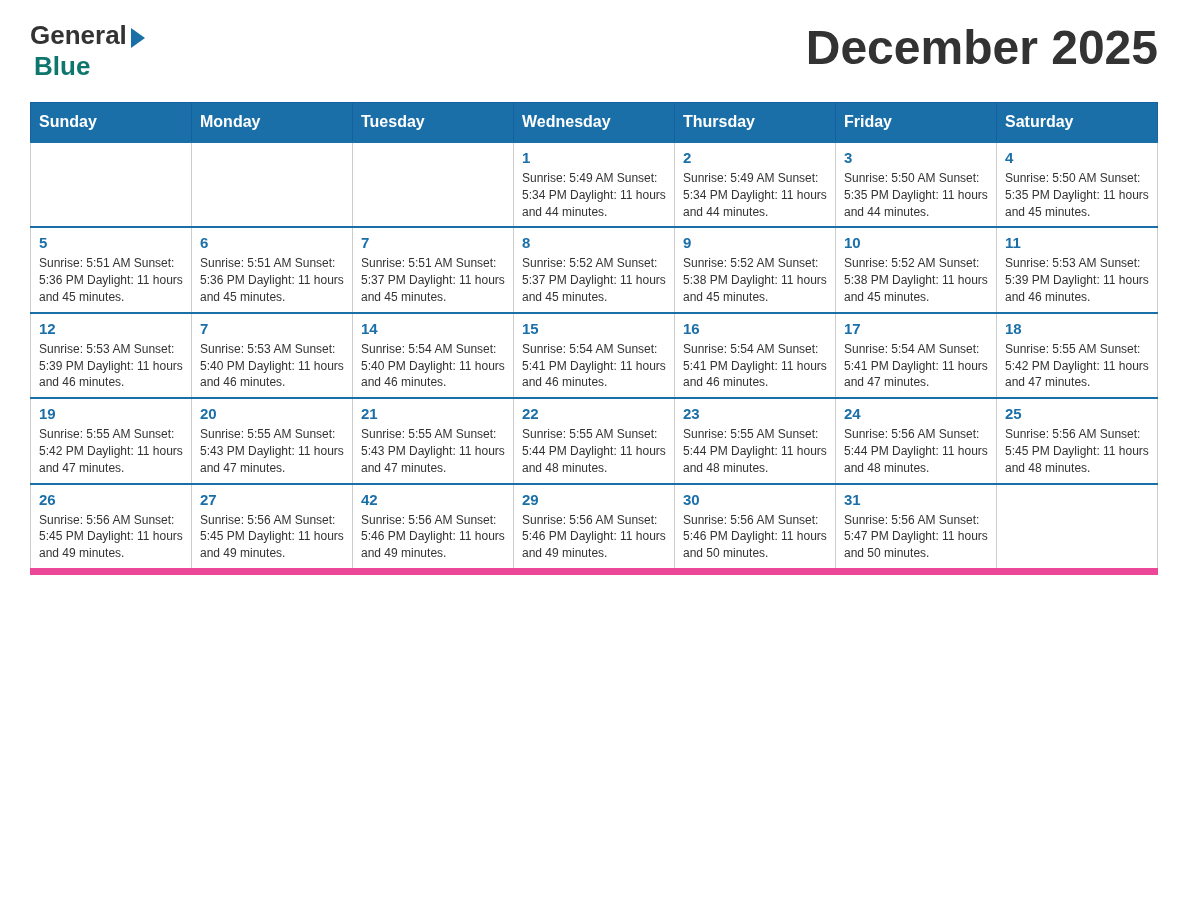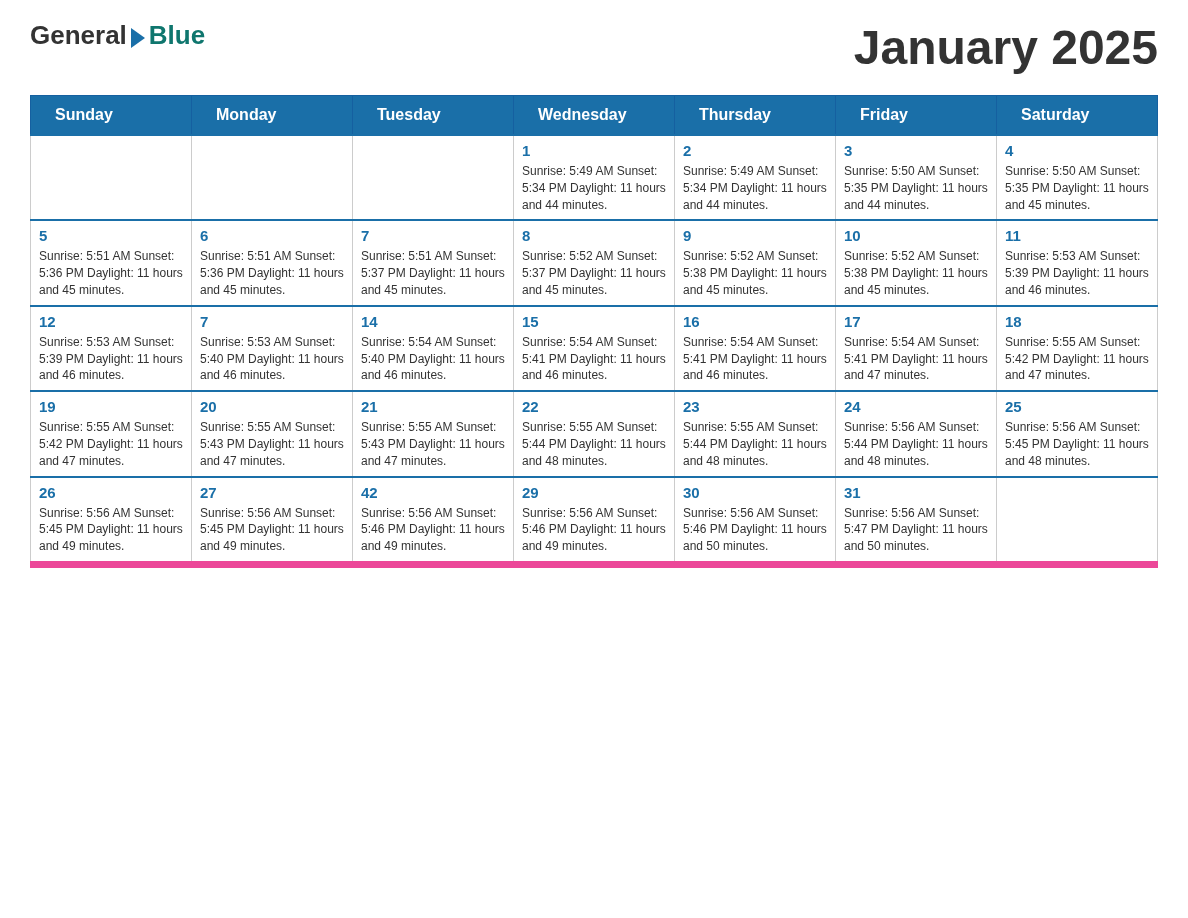--- a/index.html
+++ b/index.html
@@ -12,21 +12,21 @@
       min-height: 918px;
     }
     .header {
       display: flex;
       justify-content: space-between;
       align-items: flex-start;
       margin-bottom: 20px;
     }
     .logo {
       display: flex;
-      flex-direction: row;
+      flex-direction: column;
       align-items: flex-start;
     }
     .logo-top {
       display: flex;
       align-items: center;
     }
     .logo-general {
       font-size: 26px;
       font-weight: bold;
       color: #333;
@@ -62,21 +62,21 @@
     .calendar {
       width: 100%;
       border-collapse: collapse;
       border: 1px solid #bbb;
     }
     .calendar th {
       background-color: #1a6fa8;
       color: #fff;
       font-size: 16px;
       font-weight: bold;
-      padding: 10px 24px;
+      padding: 10px 8px;
       text-align: left;
       border: 1px solid #1560a0;
     }
     .calendar td {
       vertical-align: top;
       padding: 6px 8px;
       border: 1px solid #ccc;
       width: calc(100% / 7);
       min-height: 100px;
       font-size: 13px;
@@ -109,21 +109,21 @@
 
 <div class="header">
   <div class="logo">
     <div class="logo-top">
       <span class="logo-general">General</span>
       <div class="logo-arrow"></div>
     </div>
     <span class="logo-blue">Blue</span>
   </div>
   <div class="title-block">
-    <h1>January 2025</h1>
+    <h1>December 2025</h1>
   </div>
 </div>
 
 <table class="calendar">
   <thead>
     <tr>
     <th>Sunday</th>
         <th>Monday</th>
         <th>Tuesday</th>
         <th>Wednesday</th>

